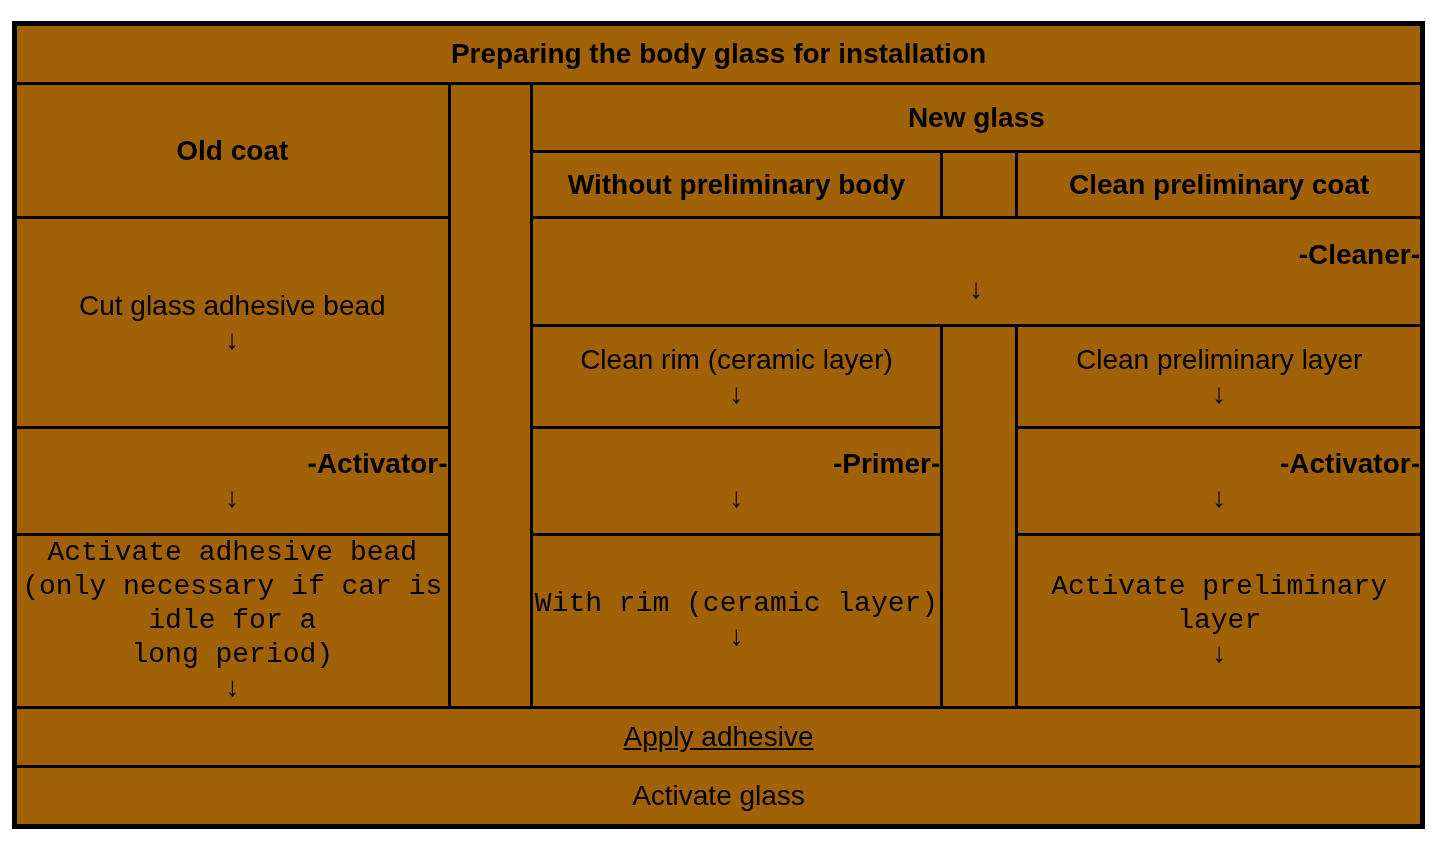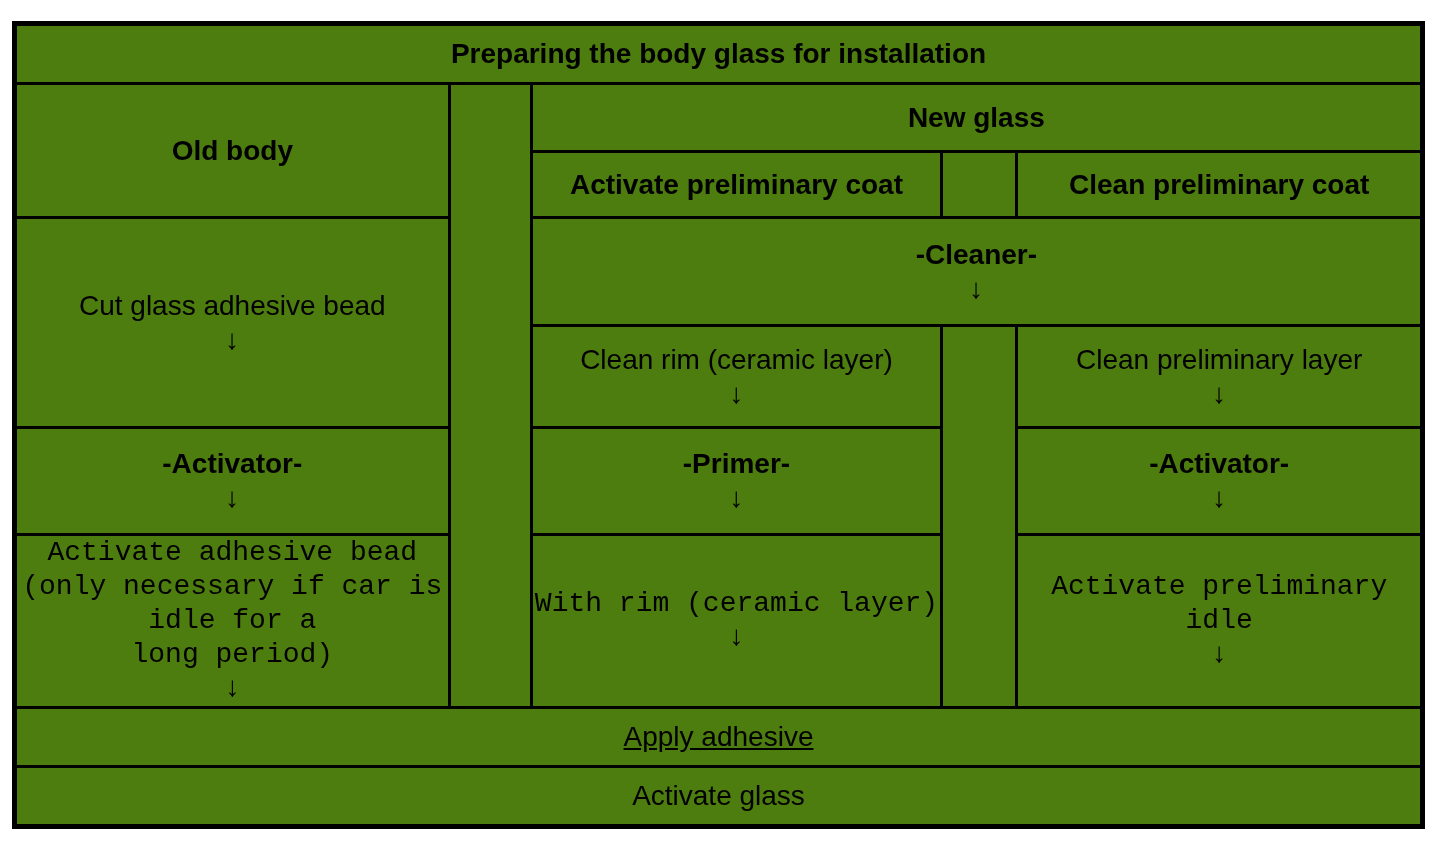--- a/index.html
+++ b/index.html
@@ -11,36 +11,36 @@
     overflow: hidden;
     font-family: "Liberation Sans", sans-serif;
     color: #000000;
   }
   table.flow {
     border-collapse: collapse;
     table-layout: fixed;
     width: 1413px;
     margin: 21px 0 0 12px;
     border: 5px solid #000000;
-    background: #4d7c0f;
+    background: #a16207;
   }
   table.flow td {
     border: 3px solid #000000;
     text-align: center;
     font-size: 28px;
     line-height: 34px;
     padding: 0;
     vertical-align: middle;
     overflow: hidden;
   }
   td.bold { font-weight: bold; }
   td.topal { vertical-align: top; padding-top: 20px; }
   td.clean-pad { padding-top: 24px; }
   .txt { white-space: pre-line; }
-  .txt.bold-txt { font-weight: bold; }
+  .txt.bold-txt { font-weight: bold; text-align: right; }
   .arrow { font-weight: normal; font-size: 28px; line-height: 34px; }
   tr.r-title   { height: 60px; }
   tr.r-newhdr  { height: 68px; }
   tr.r-subhdr  { height: 66px; }
   tr.r-cleaner { height: 108px; }
   tr.r-clean   { height: 102px; }
   tr.r-activ   { height: 107px; }
   tr.r-final   { height: 171px; font-family: Liberation Mono, monospace; }
   tr.r-apply   { height: 59px; text-decoration: underline; }
   tr.r-install { height: 60px; }
@@ -56,27 +56,27 @@
     <col style="width:75px">
     <col style="width:405px">
   </colgroup>
 
   <tbody>
       <tr class="r-title">
     <td colspan="5" class="bold">Preparing the body glass for installation</td>
   </tr>
 
   <tr class="r-newhdr">
-    <td rowspan="2" class="bold topal">Old body</td>
+    <td rowspan="2" class="bold topal">Old coat</td>
     <td rowspan="6"></td>
     <td colspan="3" class="bold">New glass</td>
   </tr>
 
   <tr class="r-subhdr">
-    <td class="bold">Activate preliminary coat</td>
+    <td class="bold">Without preliminary body</td>
     <td></td>
     <td class="bold">Clean preliminary coat</td>
   </tr>
 
   <tr class="r-cleaner">
     <td rowspan="2" class="topal">
       <div class="txt">Cut glass adhesive bead</div>
       <div class="arrow">↓</div>
     </td>
     <td colspan="3" class="topal clean-pad">
@@ -117,21 +117,21 @@
       <div class="txt">Activate adhesive bead
 (only necessary if car is idle for a
 long period)</div>
       <div class="arrow">↓</div>
     </td>
     <td class="topal">
       <div class="txt">With rim (ceramic layer)</div>
       <div class="arrow">↓</div>
     </td>
     <td class="topal">
-      <div class="txt">Activate preliminary idle</div>
+      <div class="txt">Activate preliminary layer</div>
       <div class="arrow">↓</div>
     </td>
   </tr>
 
   <tr class="r-apply">
     <td colspan="5">Apply adhesive</td>
   </tr>
 
   <tr class="r-install">
     <td colspan="5">Activate glass</td>

